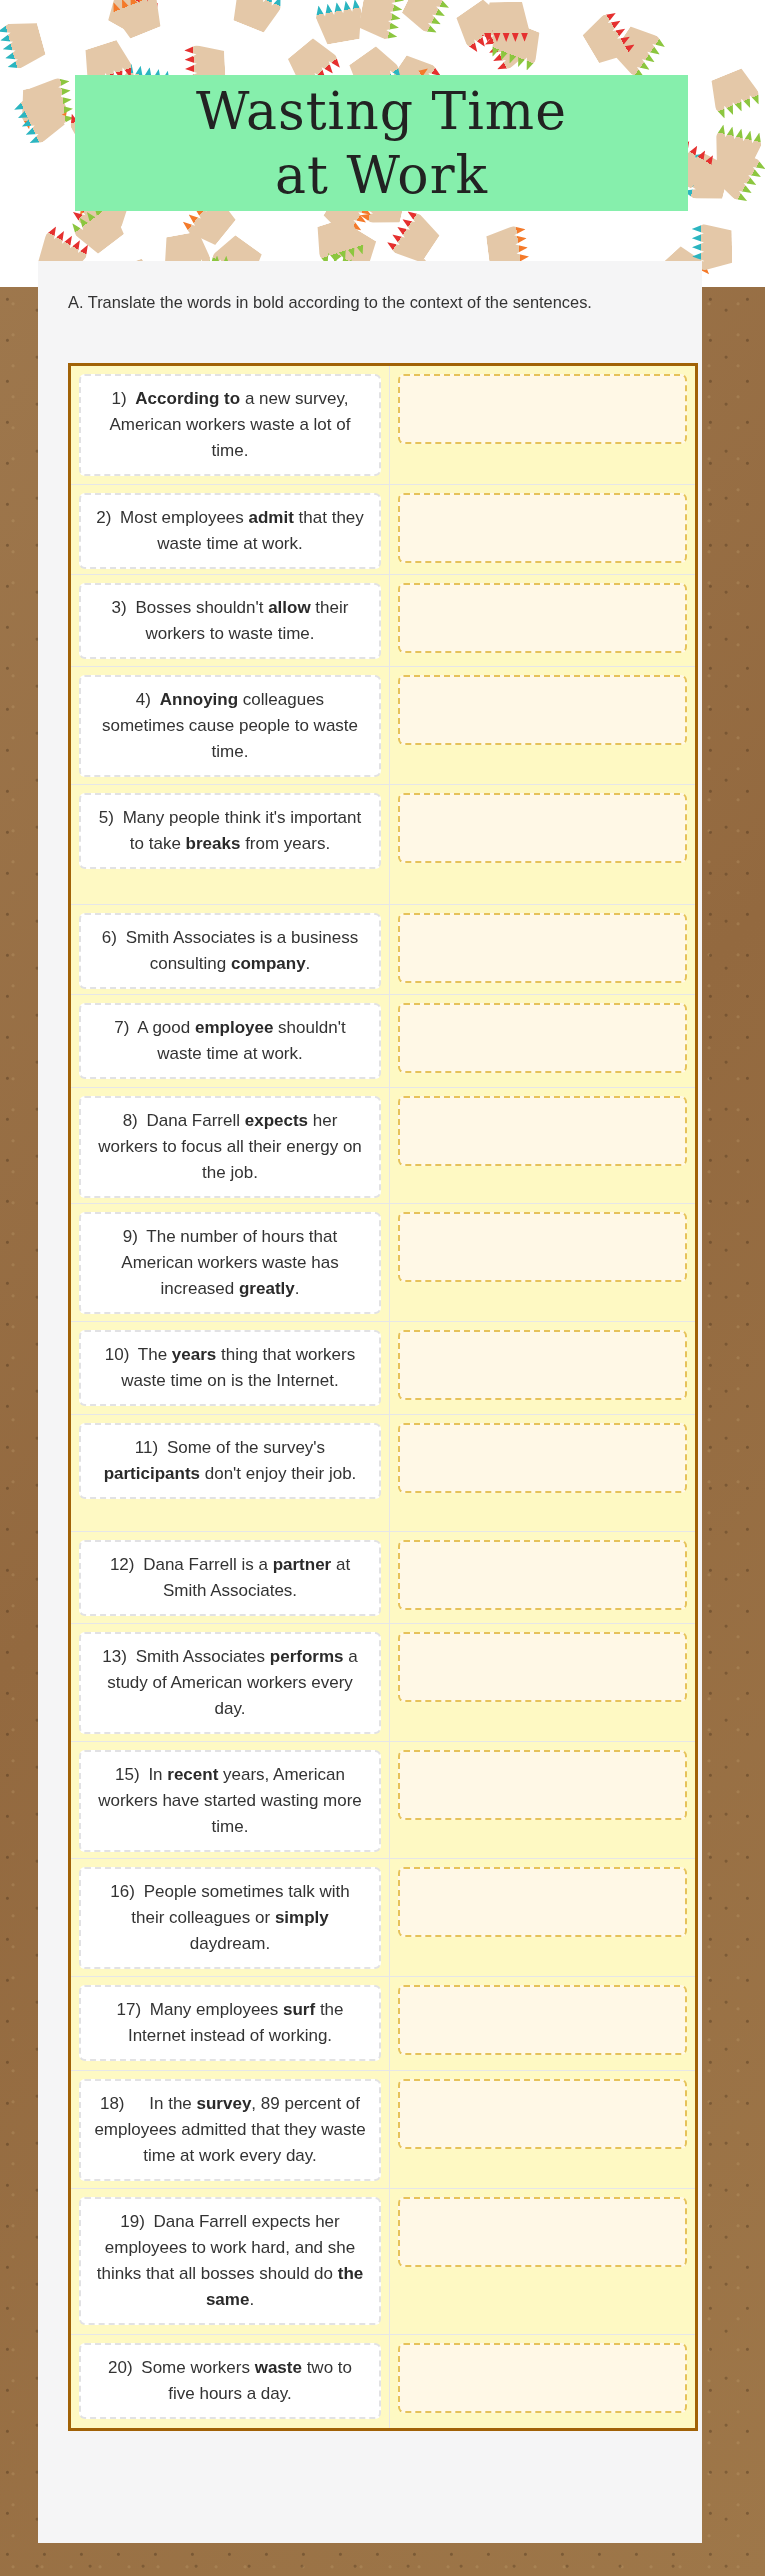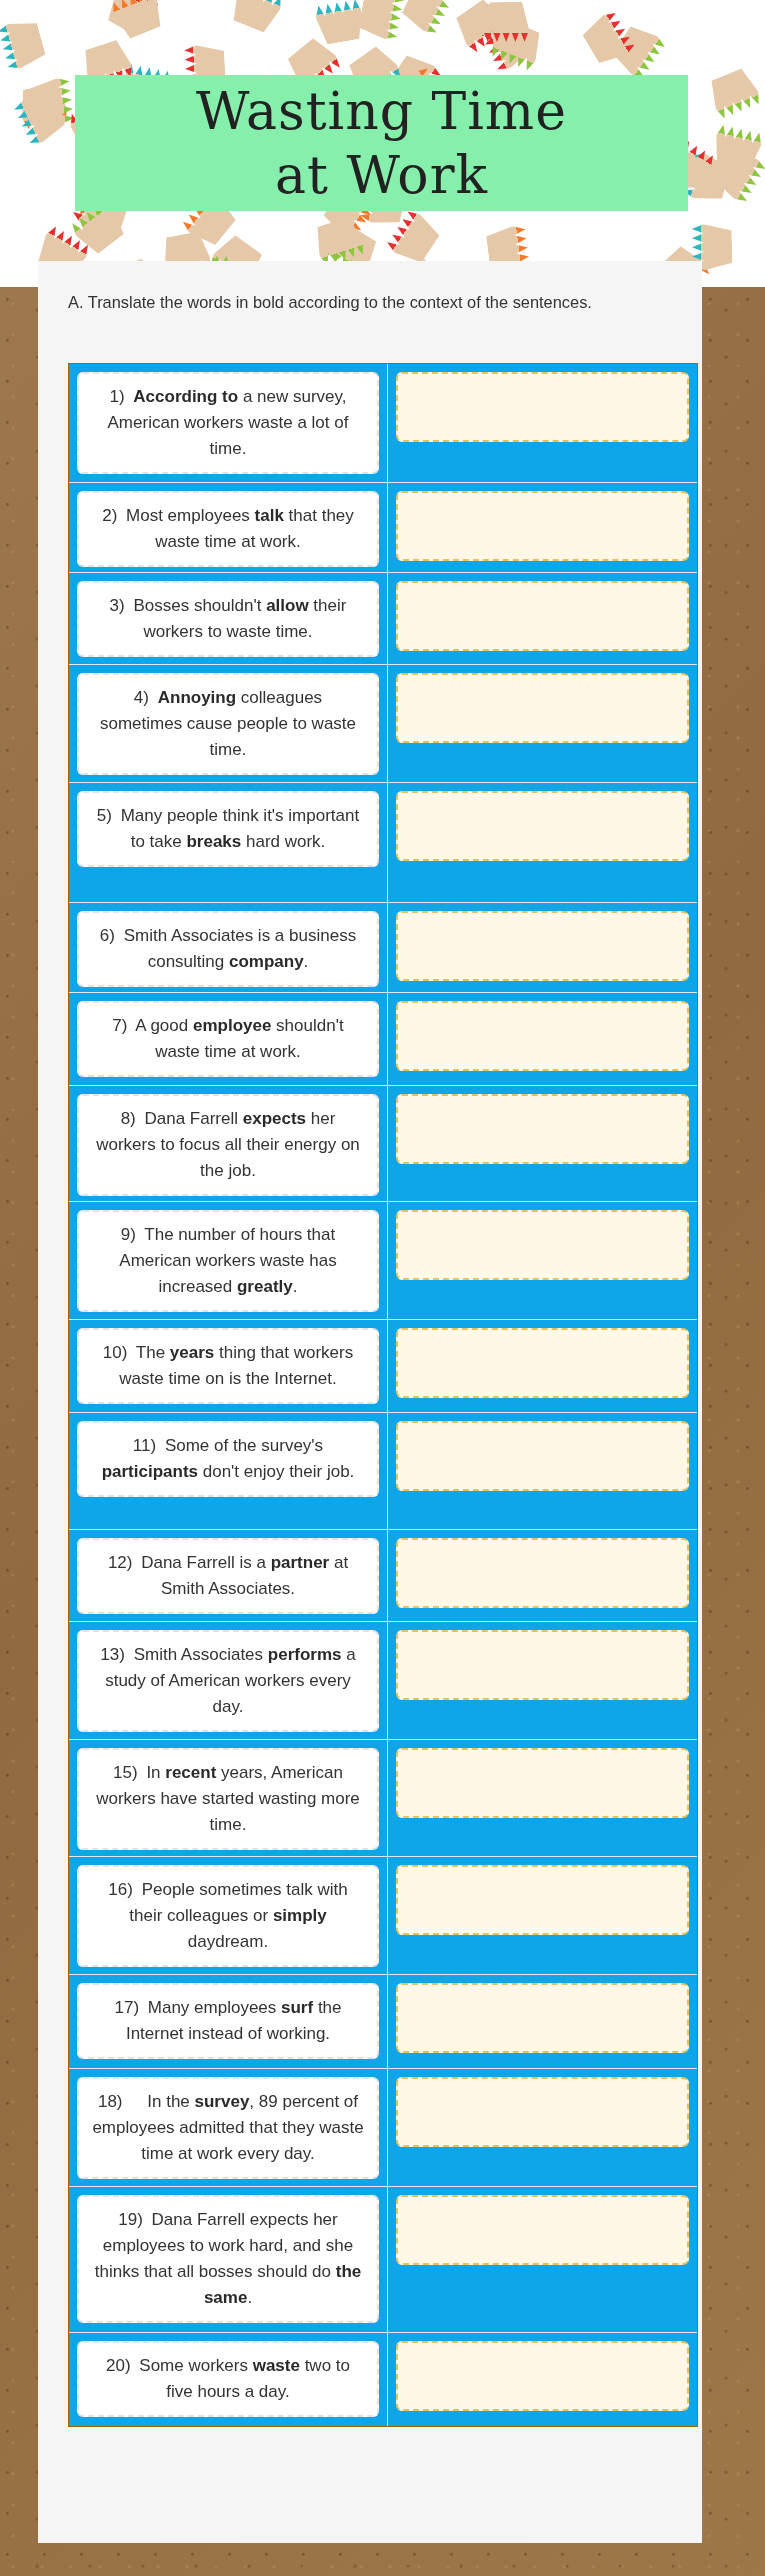--- a/index.html
+++ b/index.html
@@ -49,22 +49,22 @@
     position: absolute; left: 38px; top: 261px; width: 664px; height: 2282px;
     background: #f5f5f6;
   }
   .instructions {
     position: absolute; left: 30px; top: 32px;
     font-family: "Liberation Sans", sans-serif;
     font-size: 16.4px; color: #333333;
   }
   .table {
     position: absolute; left: 30px; top: 102px; width: 630px;
-    border: 1px solid #a16207;
-    background: #0ea5e9;
+    border: 3px solid #a16207;
+    background: #fef9c3;
   }
   .row {
     display: flex; border-bottom: 1px solid #e6e6e8;
   }
   .row:last-child { border-bottom: none; }
   .cell-q {
     width: 319px; padding: 8px 8px 8px 8px;
     border-right: 1px solid #e6e6e8;
   }
   .q-box {
@@ -180,21 +180,21 @@
     </div>
     <div class="cell-a">
       <div class="answer-box" contenteditable="true" style=""></div>
     </div>
   </div>
 
   <div class="row" style="height: 90px;">
     <div class="cell-q">
       <div class="q-box">
         <span style="margin-right: 4px;">2)</span>
-        <span>Most employees </span><b>talk</b><span> that they waste time at work.</span>
+        <span>Most employees </span><b>admit</b><span> that they waste time at work.</span>
       </div>
     </div>
     <div class="cell-a">
       <div class="answer-box" contenteditable="true" style=""></div>
     </div>
   </div>
 
   <div class="row" style="height: 92px;">
     <div class="cell-q">
       <div class="q-box">
@@ -216,21 +216,21 @@
     </div>
     <div class="cell-a">
       <div class="answer-box" contenteditable="true" style=""></div>
     </div>
   </div>
 
   <div class="row" style="height: 120px;">
     <div class="cell-q">
       <div class="q-box">
         <span style="margin-right: 4px;">5)</span>
-        <span>Many people think it's important to take </span><b>breaks</b><span> hard work.</span>
+        <span>Many people think it's important to take </span><b>breaks</b><span> from years.</span>
       </div>
     </div>
     <div class="cell-a">
       <div class="answer-box" contenteditable="true" style=""></div>
     </div>
   </div>
 
   <div class="row" style="height: 90px;">
     <div class="cell-q">
       <div class="q-box">

